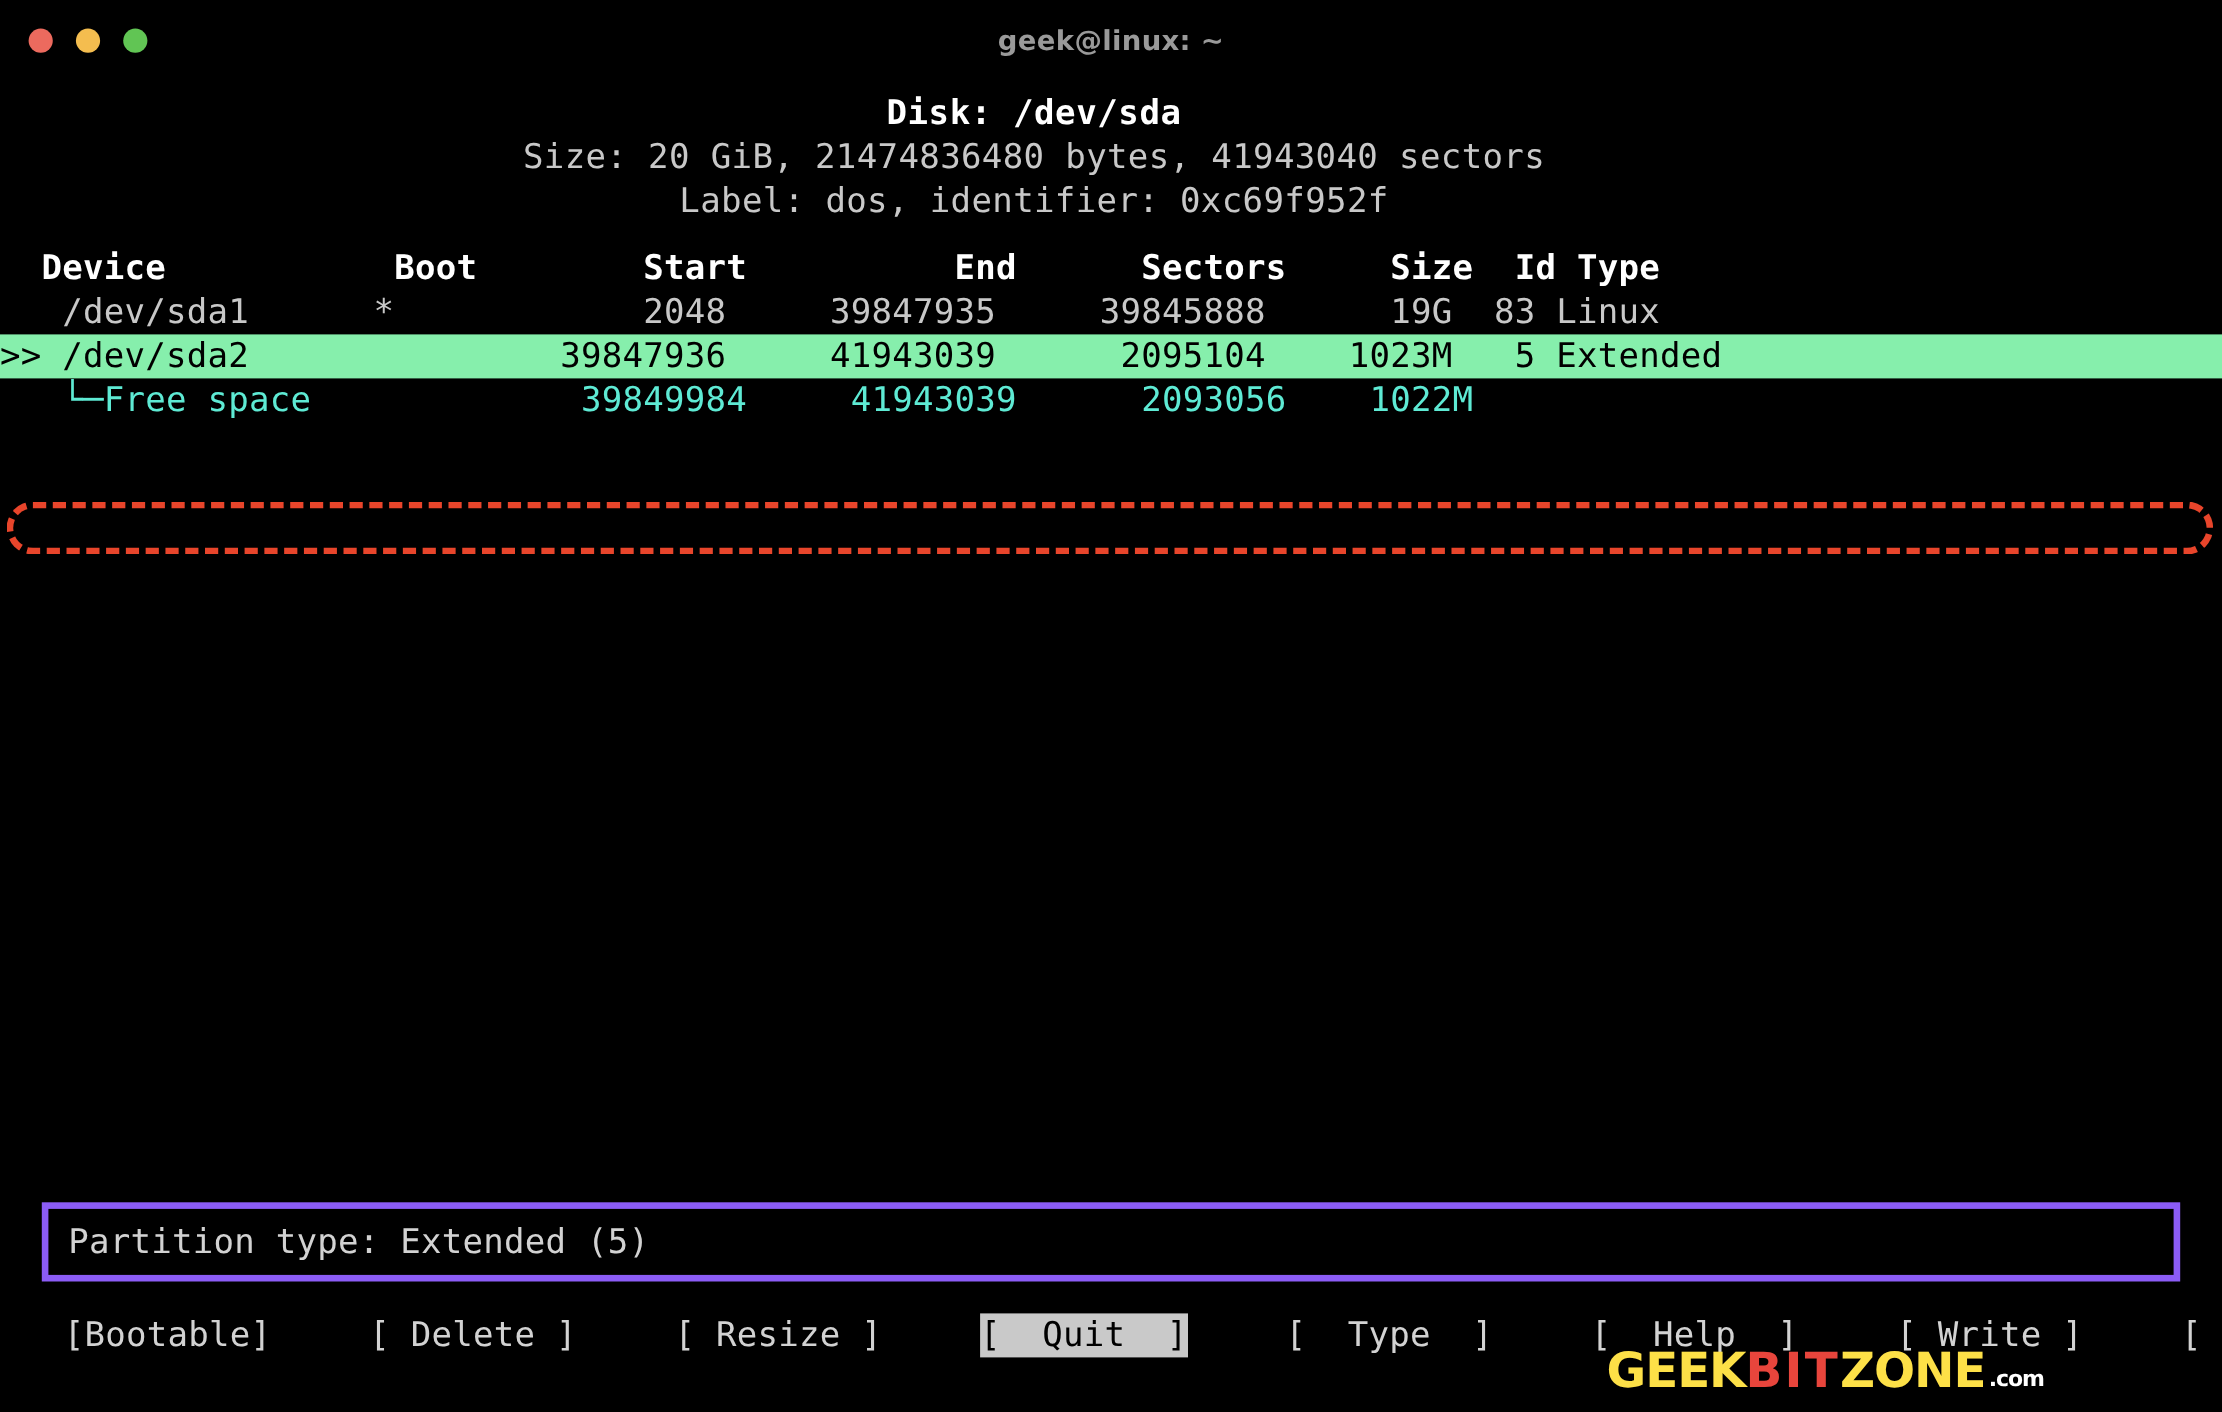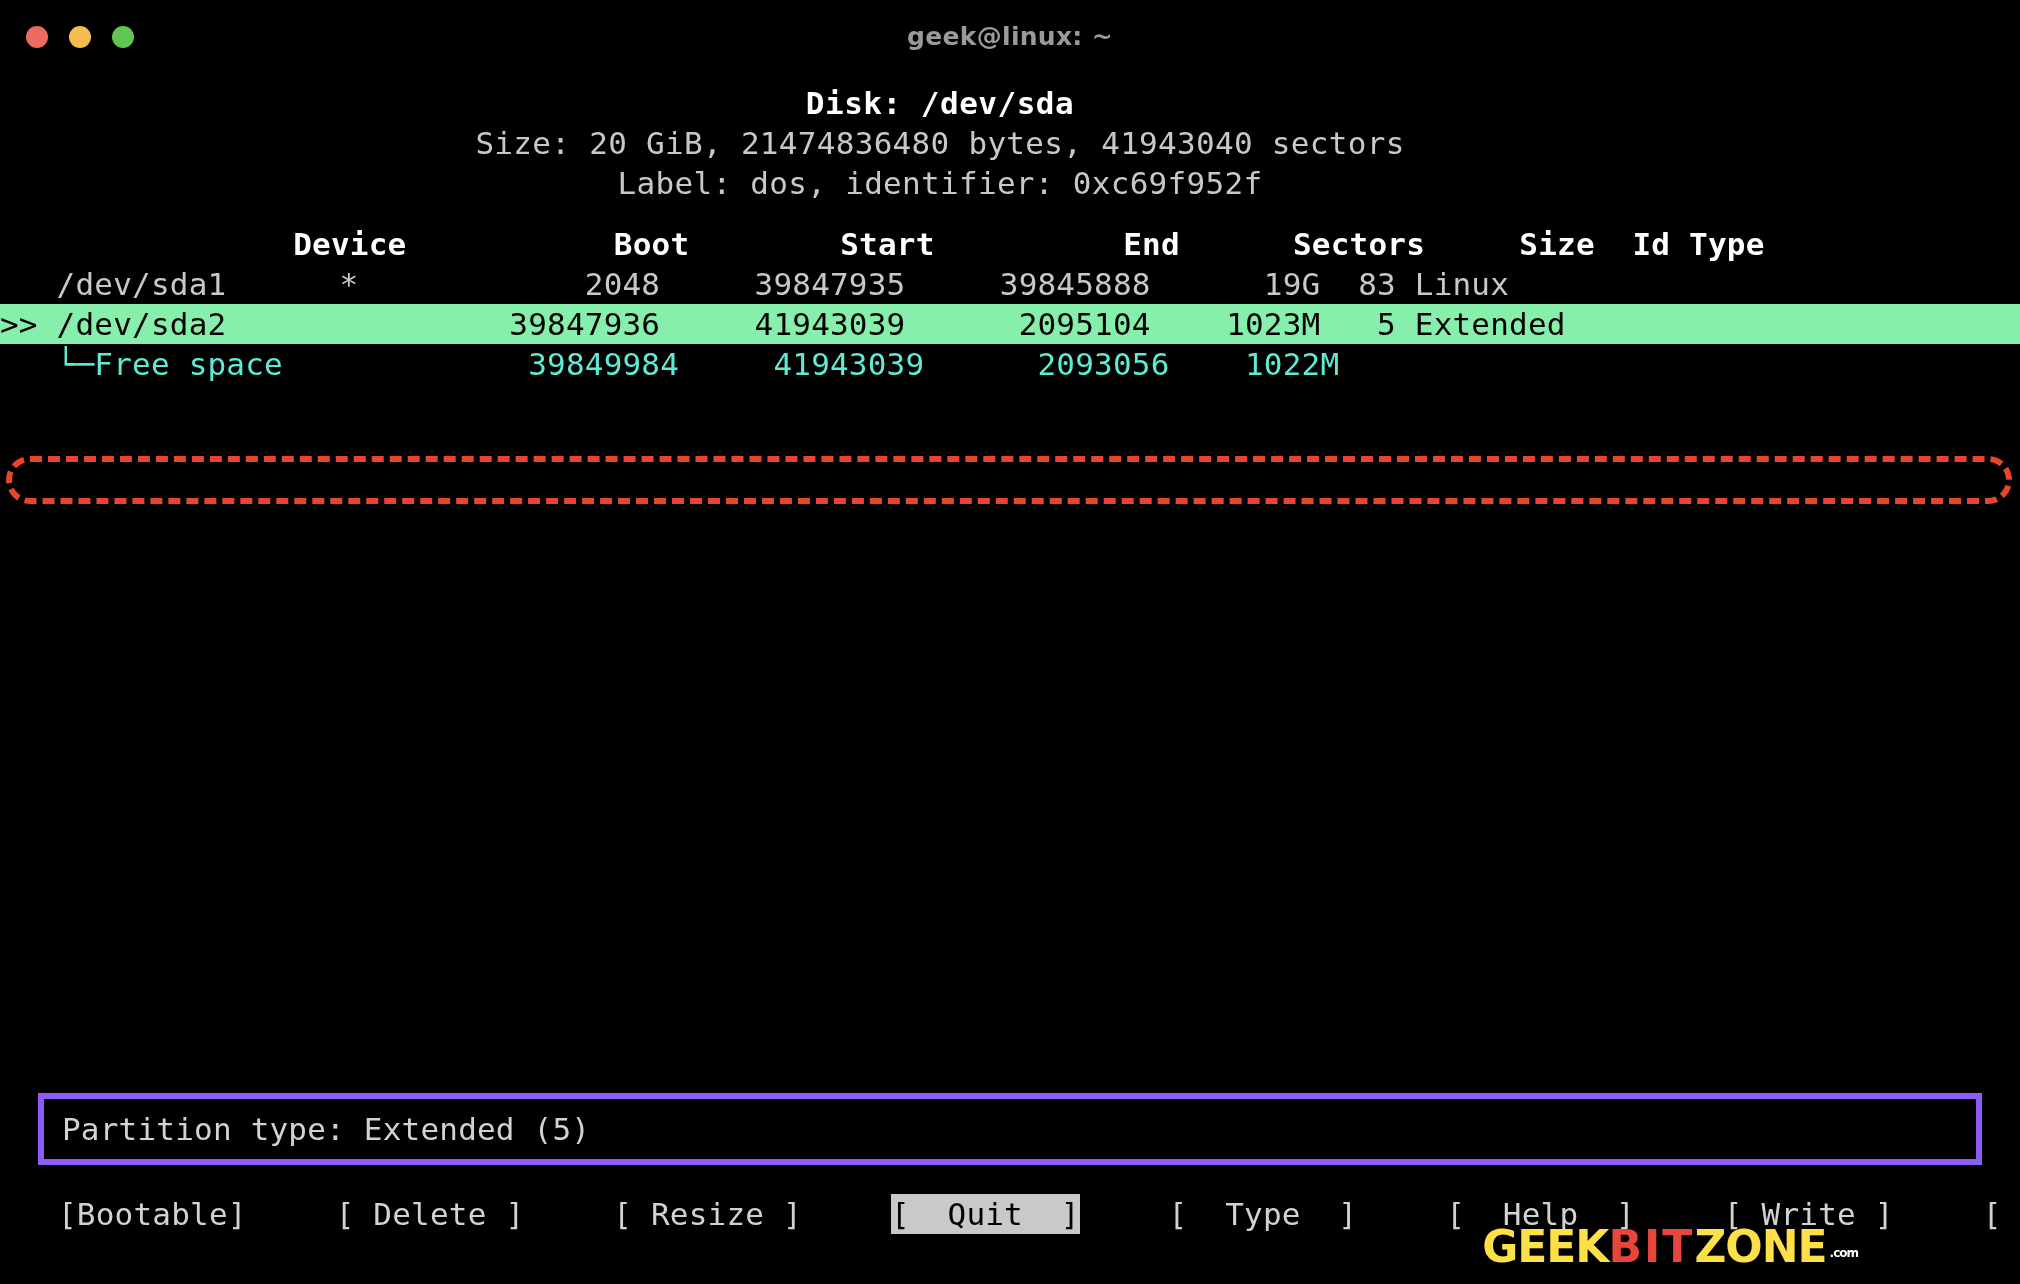--- a/index.html
+++ b/index.html
@@ -90,21 +90,20 @@
     position: relative;
     height: 40px;
     white-space: pre;
     font-size: 31px;
     line-height: 40px;
     letter-spacing: 0.2px;
   }
   .prow.header {
     color: #ffffff;
     font-weight: bold;
-    text-align: center;
   }
   .prow.normal { color: #c8c8c8; }
   .prow.freespace { color: #5eead4; }
   .prow.selected {
     background: #86efac;
     color: #000000;
     font-weight: normal;
   }
 
   
@@ -172,21 +171,21 @@
     line-height: 46px;
     display: flex;
     align-items: baseline;
   }
   .wm-white { color: #fde047; }
   .wm-red {
     color: #e8453c;
     letter-spacing: 2px;
   }
   #wm-dotcom {
-    font-size: 12px;
+    font-size: 20px;
     color: #ffffff;
     margin-left: 3px;
     align-self: flex-end;
     position: relative;
     top: 6px;
   }
 </style>
 </head>
 <body>
 

